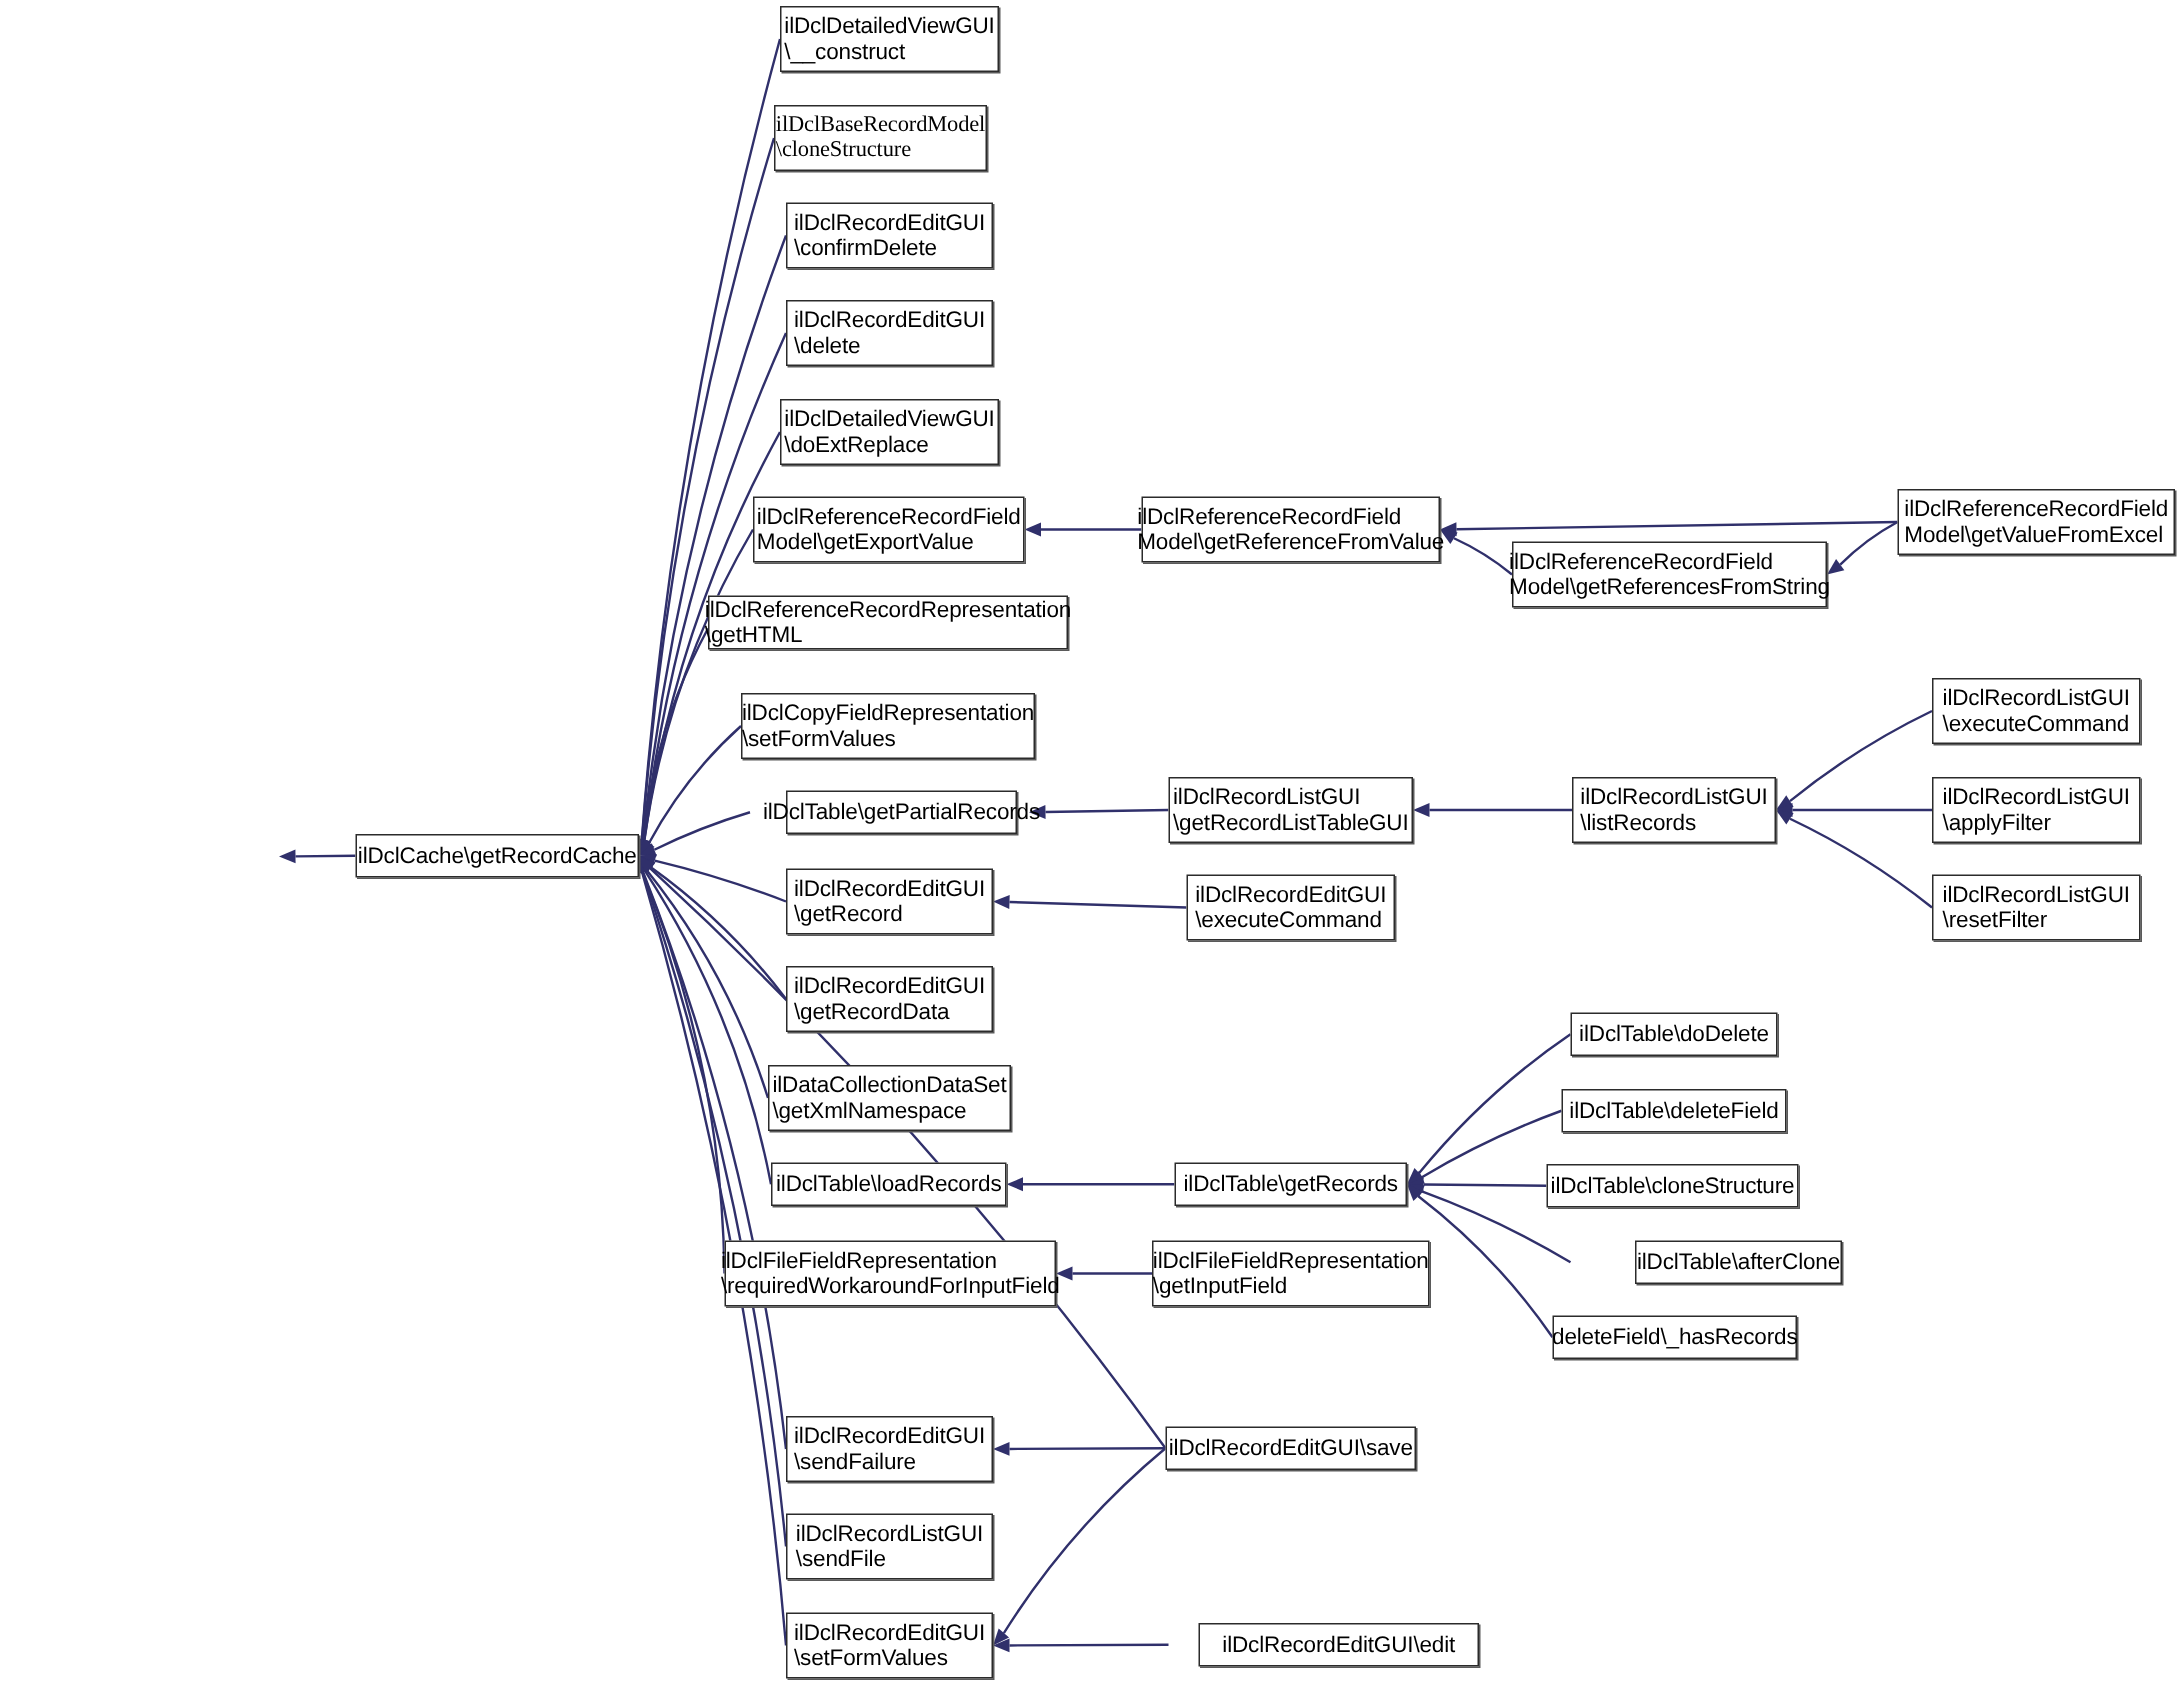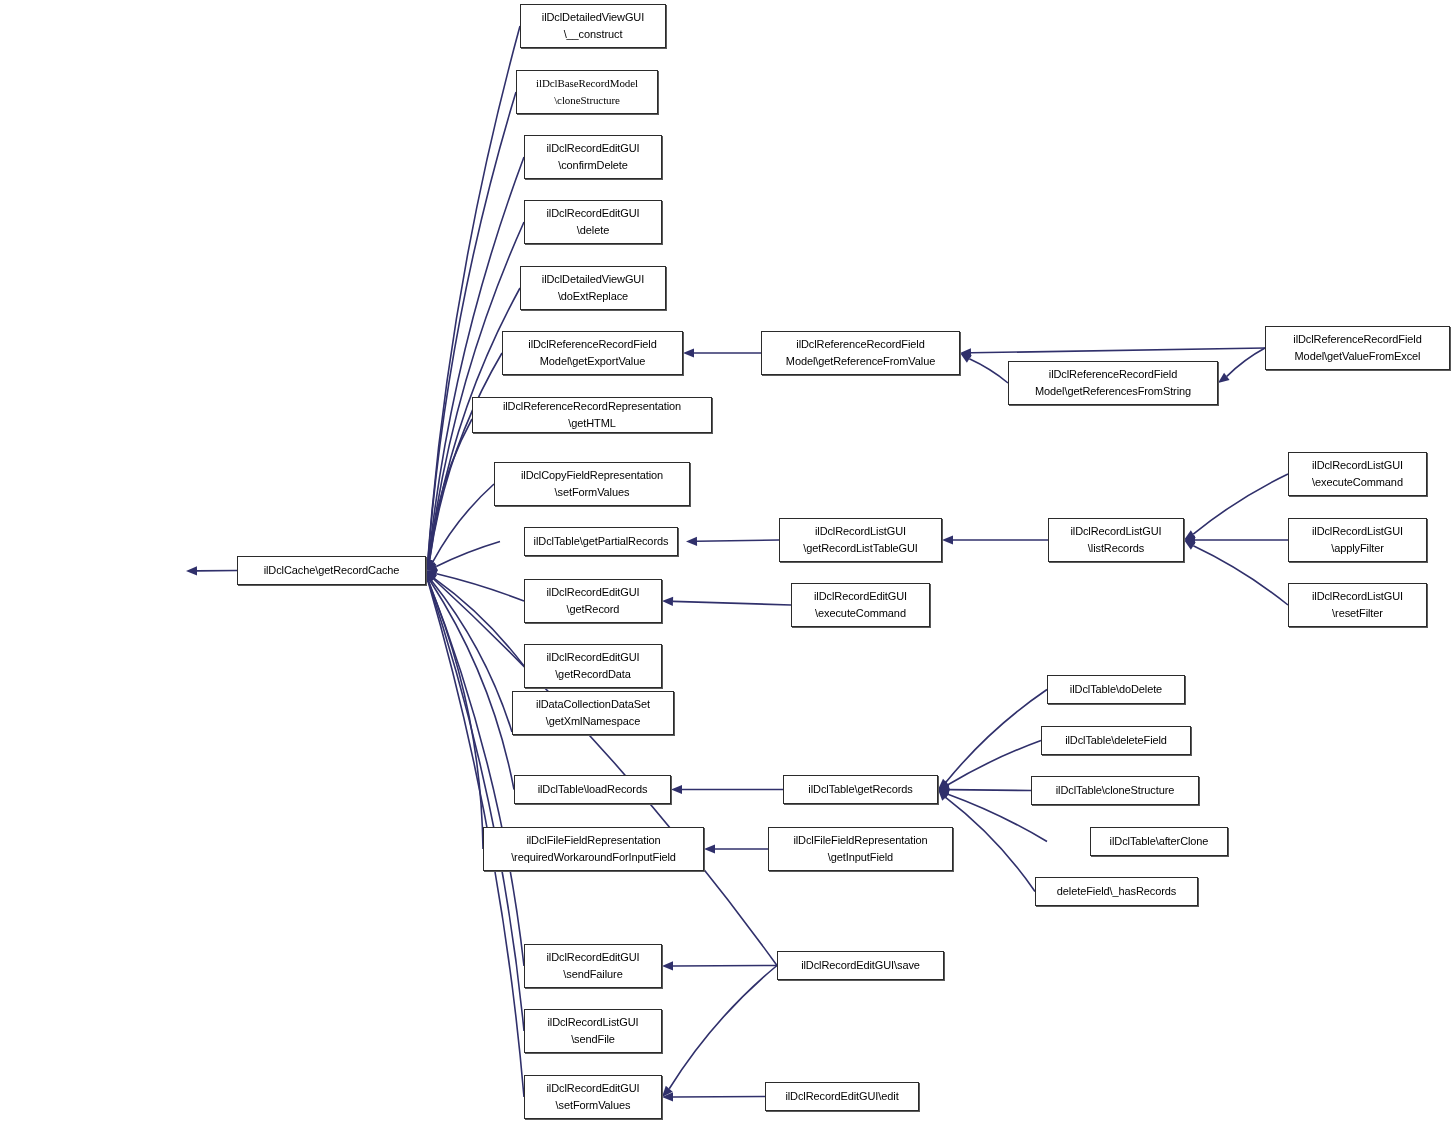--- a/index.html
+++ b/index.html
@@ -13,22 +13,21 @@
   #edges{position:absolute;left:0;top:0;width:1453px;height:1123px;pointer-events:none;}
   .node{
     position:absolute;
     box-sizing:border-box;
     border:1px solid #2b2b2b;
     background:#ffffff;
     color:#000000;
     display:flex;
     align-items:center;
     justify-content:center;
-    text-align:center;
-    font-size:11px;
+    font-size:15px;
     line-height:17px;
     letter-spacing:-0.1px;
     white-space:pre-line;
     box-shadow:1px 1px 0 0 #5a5a5a;
   }
   .node.root{
     background:#bfbfbf;
     border:1px solid #2b2b2b;
   }
   .node span{display:block;padding:0 3px;}
@@ -132,21 +131,21 @@
 Model\getExportValue</span></div>
     <div class="node" style="left: 472px; top: 397px; width: 240px; height: 36px;"><span>ilDclReferenceRecordRepresentation
 \getHTML</span></div>
     <div class="node" style="left: 494px; top: 462px; width: 196px; height: 44px;"><span>ilDclCopyFieldRepresentation
 \setFormValues</span></div>
     <div class="node" style="left: 500px; top: 527px; width: 154px; height: 29px; margin-left: 24px;"><span>ilDclTable\getPartialRecords</span></div>
     <div class="node" style="left: 524px; top: 579px; width: 138px; height: 44px;"><span>ilDclRecordEditGUI
 \getRecord</span></div>
     <div class="node" style="left: 524px; top: 644px; width: 138px; height: 44px;"><span>ilDclRecordEditGUI
 \getRecordData</span></div>
-    <div class="node" style="left: 512px; top: 691px; width: 162px; height: 44px;"><span>ilDataCollectionDataSet
+    <div class="node" style="left: 512px; top: 710px; width: 162px; height: 44px;"><span>ilDataCollectionDataSet
 \getXmlNamespace</span></div>
     <div class="node" style="left: 514px; top: 775px; width: 157px; height: 29px;"><span>ilDclTable\loadRecords</span></div>
     <div class="node" style="left: 483px; top: 827px; width: 221px; height: 44px;"><span>ilDclFileFieldRepresentation
 \requiredWorkaroundForInputField</span></div>
     <div class="node" style="left: 524px; top: 944px; width: 138px; height: 44px;"><span>ilDclRecordEditGUI
 \sendFailure</span></div>
     <div class="node" style="left: 524px; top: 1009px; width: 138px; height: 44px;"><span>ilDclRecordListGUI
 \sendFile</span></div>
     <div class="node" style="left: 524px; top: 1075px; width: 138px; height: 44px;"><span>ilDclRecordEditGUI
 \setFormValues</span></div>
@@ -170,14 +169,14 @@
 \resetFilter</span></div>
     <div class="node" style="left: 783px; top: 775px; width: 155px; height: 29px;"><span>ilDclTable\getRecords</span></div>
     <div class="node" style="left: 768px; top: 827px; width: 185px; height: 44px;"><span>ilDclFileFieldRepresentation
 \getInputField</span></div>
     <div class="node" style="left: 1047px; top: 675px; width: 138px; height: 29px;"><span>ilDclTable\doDelete</span></div>
     <div class="node" style="left: 1041px; top: 726px; width: 150px; height: 29px;"><span>ilDclTable\deleteField</span></div>
     <div class="node" style="left: 1031px; top: 776px; width: 168px; height: 29px;"><span>ilDclTable\cloneStructure</span></div>
     <div class="node" style="left: 1090px; top: 827px; width: 138px; height: 29px;"><span>ilDclTable\afterClone</span></div>
     <div class="node" style="left: 1035px; top: 877px; width: 163px; height: 29px;"><span>deleteField\_hasRecords</span></div>
     <div class="node" style="left: 777px; top: 951px; width: 167px; height: 29px;"><span>ilDclRecordEditGUI\save</span></div>
-    <div class="node" style="left: 765px; top: 1082px; width: 154px; height: 29px;"><span>ilDclRecordEditGUI\edit</span></div>
+    <div class="node" style="left: 799px; top: 1082px; width: 187px; height: 29px;"><span>ilDclRecordEditGUI\edit</span></div>
   </div>
 
 </body></html>

